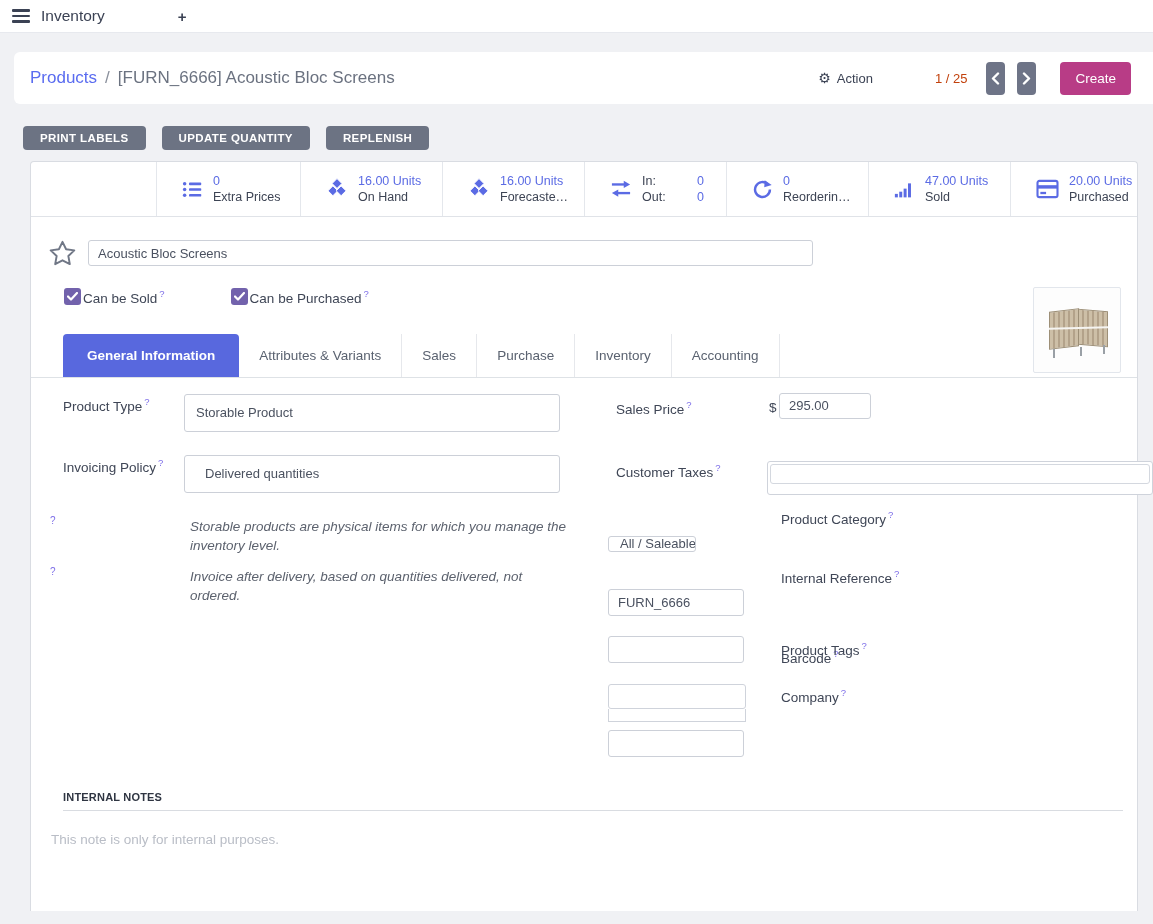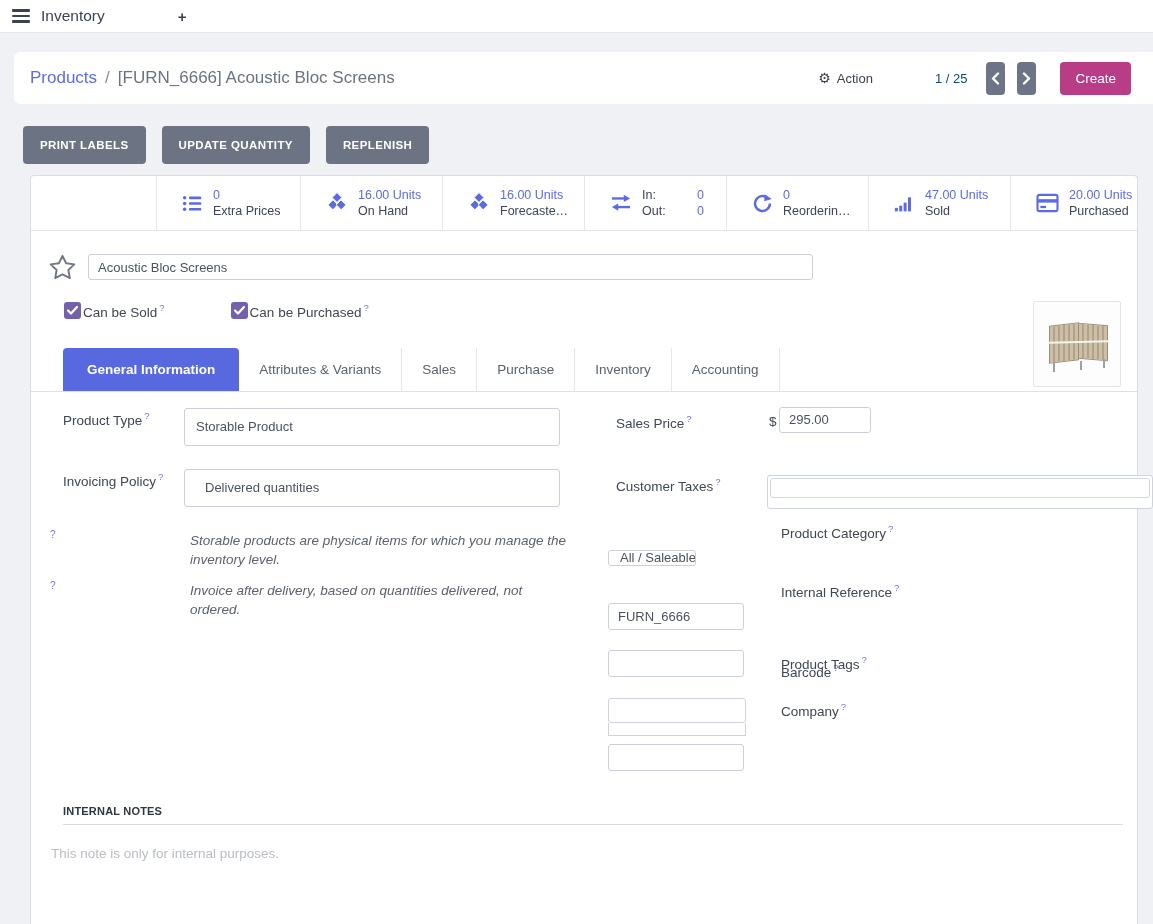--- a/index.html
+++ b/index.html
@@ -15,29 +15,29 @@
 
   
   .crumb-bar { margin:19px 0 0 14px; height:52px; background:#fff; border-radius:6px 0 0 6px; display:flex; align-items:center; padding:0 22px 0 16px; }
   .crumb { font-size:17px; display:flex; align-items:center; gap:8px; white-space:nowrap; }
   .crumb-link { color:#5a6cf0; cursor:pointer; }
   .crumb-sep { color:#8a909c; }
   .crumb-cur { color:#6b7280; }
   .hdr-right { margin-left:auto; display:flex; align-items:center; }
   .action-btn { display:flex; align-items:center; gap:6px; font-size:13px; color:#3b4254; cursor:pointer; }
   .gear { font-size:14px; line-height:1; color:#3b4254; }
-  .pager { font-size:13px; color:#0c4a6e; margin-left:62px; }
+  .pager { font-size:13px; color:#c2410c; margin-left:62px; }
   .nav-arrow { width:19px; height:33px; background:#6e7487; border-radius:4px; display:flex; align-items:center; justify-content:center; cursor:pointer; }
   .nav-arrow.prev { margin-left:19px; }
   .nav-arrow.next { margin-left:12px; }
   .create-btn { margin-left:24px; background:#b83c86; color:#fff; border:none; border-radius:4px; font-size:13.5px; padding:9px 15px; font-family:inherit; cursor:pointer; }
 
   
   .toolbar { margin:22px 0 0 23px; display:flex; gap:16px; }
-  .tool-btn { background:#6c7383; color:#fff; border:none; border-radius:4px; font-size:11.5px; font-weight:600; letter-spacing:.4px; padding:13px 17px; font-family:inherit; cursor:pointer; }
+  .tool-btn { background:#6c7383; color:#fff; border:none; border-radius:4px; font-size:11.5px; font-weight:600; letter-spacing:.4px; padding:6px 17px; font-family:inherit; cursor:pointer; }
 
   
   .sheet { position:relative; margin:11px 0 0 30px; width:1108px; height:750px; background:#fff; border:1px solid #d9dce2; border-bottom:none; border-radius:4px 4px 0 0; }
 
   
   .stat-row { display:flex; height:55px; border-bottom:1px solid #e0e3e8; }
   .stat-cell { border-right:1px solid #e4e7ec; display:flex; align-items:center; padding-left:25px; gap:10px; cursor:pointer; }
   .stat-cell.blank { width:126px; padding:0; cursor:default; }
   .stat-cell:last-child { border-right:none; }
   .c-extra{width:144px}.c-onhand{width:142px}.c-forecast{width:142px}.c-inout{width:142px}.c-reorder{width:142px}.c-sold{width:142px}.c-purch{flex:1}

